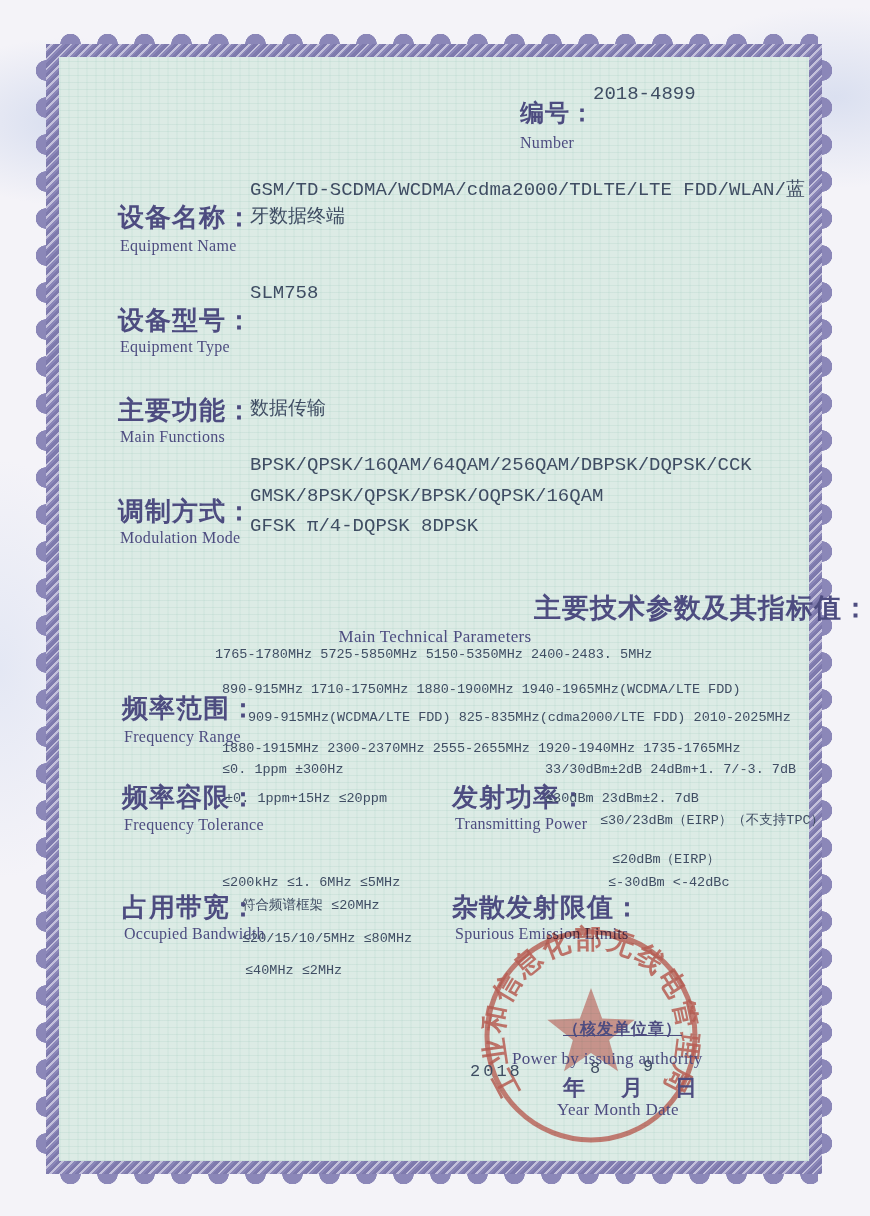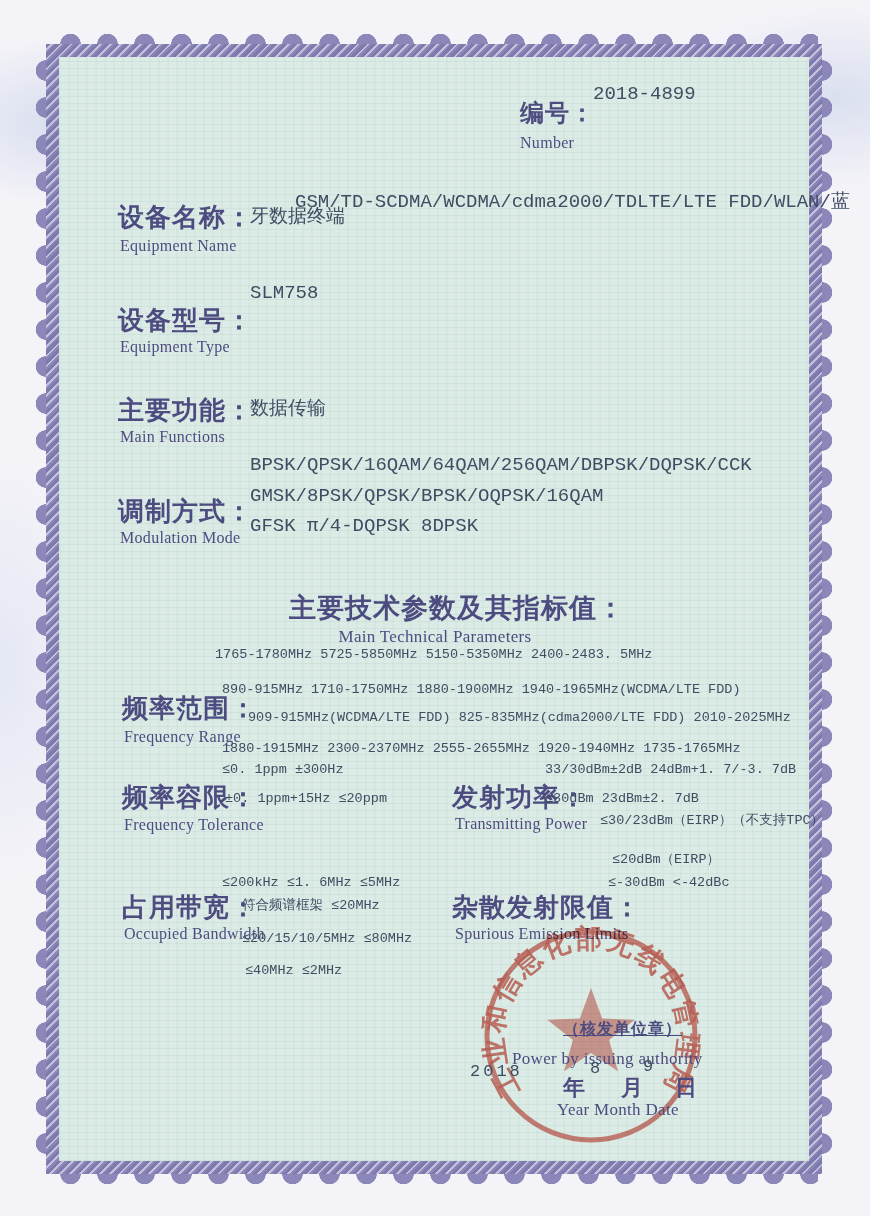--- a/index.html
+++ b/index.html
@@ -51,36 +51,36 @@
   .enl{font-family:"Liberation Serif","DejaVu Serif",serif;font-weight:normal;
       color:var(--label-indigo);font-size:16px;letter-spacing:.3px;}
   .v{font-family:"Liberation Mono","DejaVu Sans Mono",monospace;color:var(--value-ink);}
   .v19{font-size:19px;}
   .v14{font-size:13.5px;}
   .v21{font-size:17px;letter-spacing:3px;}
   
   #numVal{left:593px;top:84px;}
   #numZh{left:520px;top:100px;font-size:24px;}
   #numEn{left:520px;top:134px;}
-  #eqn1{left:250px;top:192px;margin-left:45px;}
+  #eqn1{left:250px;top:180px;}
   #eqnZh{left:118px;top:203px;}
   #eqn2{left:250px;top:207px;}
   #eqnEn{left:120px;top:237px;}
   #eqtVal{left:250px;top:283px;}
   #eqtZh{left:118px;top:306px;}
   #eqtEn{left:120px;top:338px;}
   #mfZh{left:118px;top:396px;}
   #mfVal{left:250px;top:399px;}
   #mfEn{left:120px;top:428px;}
   #mod1{left:250px;top:455px;}
   #mod2{left:250px;top:486px;}
   #modZh{left:118px;top:497px;}
   #mod3{left:250px;top:516px;}
   #modEn{left:120px;top:529px;}
-  #titleZh{left:0;right:0;top:593px;text-align:center;font-size:27px;padding-left:44px;}
+  #titleZh{left:0;right:0;top:593px;text-align:right;font-size:27px;padding-left:44px;}
   #titleEn{left:0;right:0;top:627px;text-align:center;font-size:17px;}
   #fr1{left:215px;top:647px;}
   #fr2{left:222px;top:682px;}
   #frZh{left:122px;top:694px;}
   #fr3{left:248px;top:710px;}
   #frEn{left:124px;top:728px;}
   #fr4{left:222px;top:741px;}
   #tolAbove{left:222px;top:762px;}
   #pwrAbove{left:545px;top:762px;}
   #tolZh{left:122px;top:783px;}

